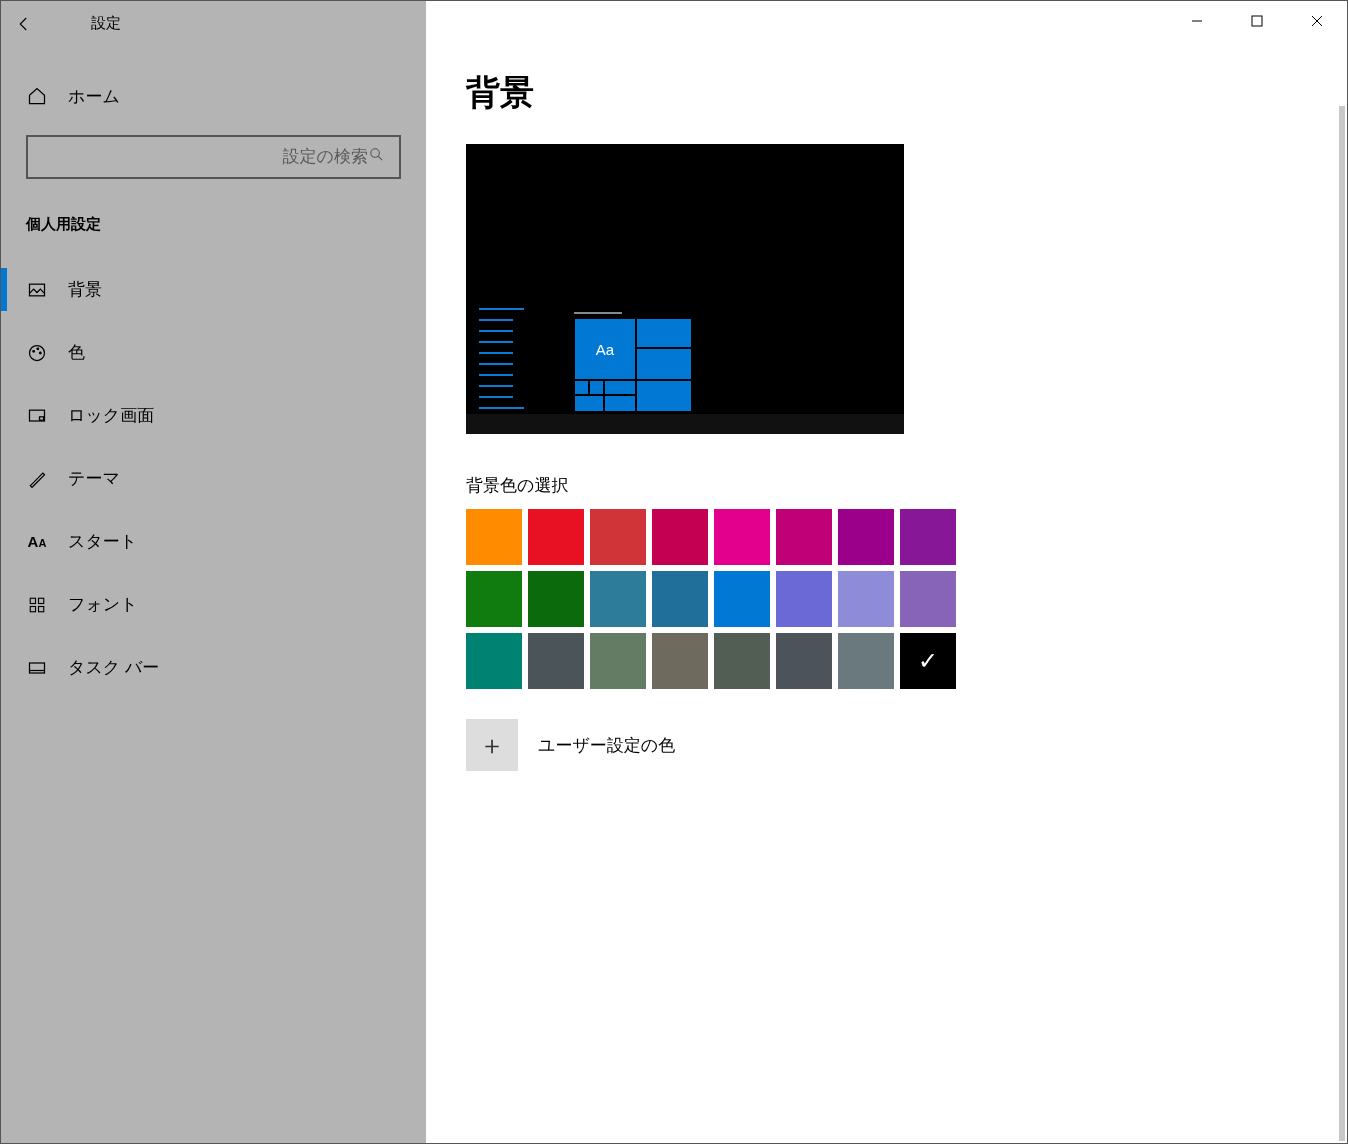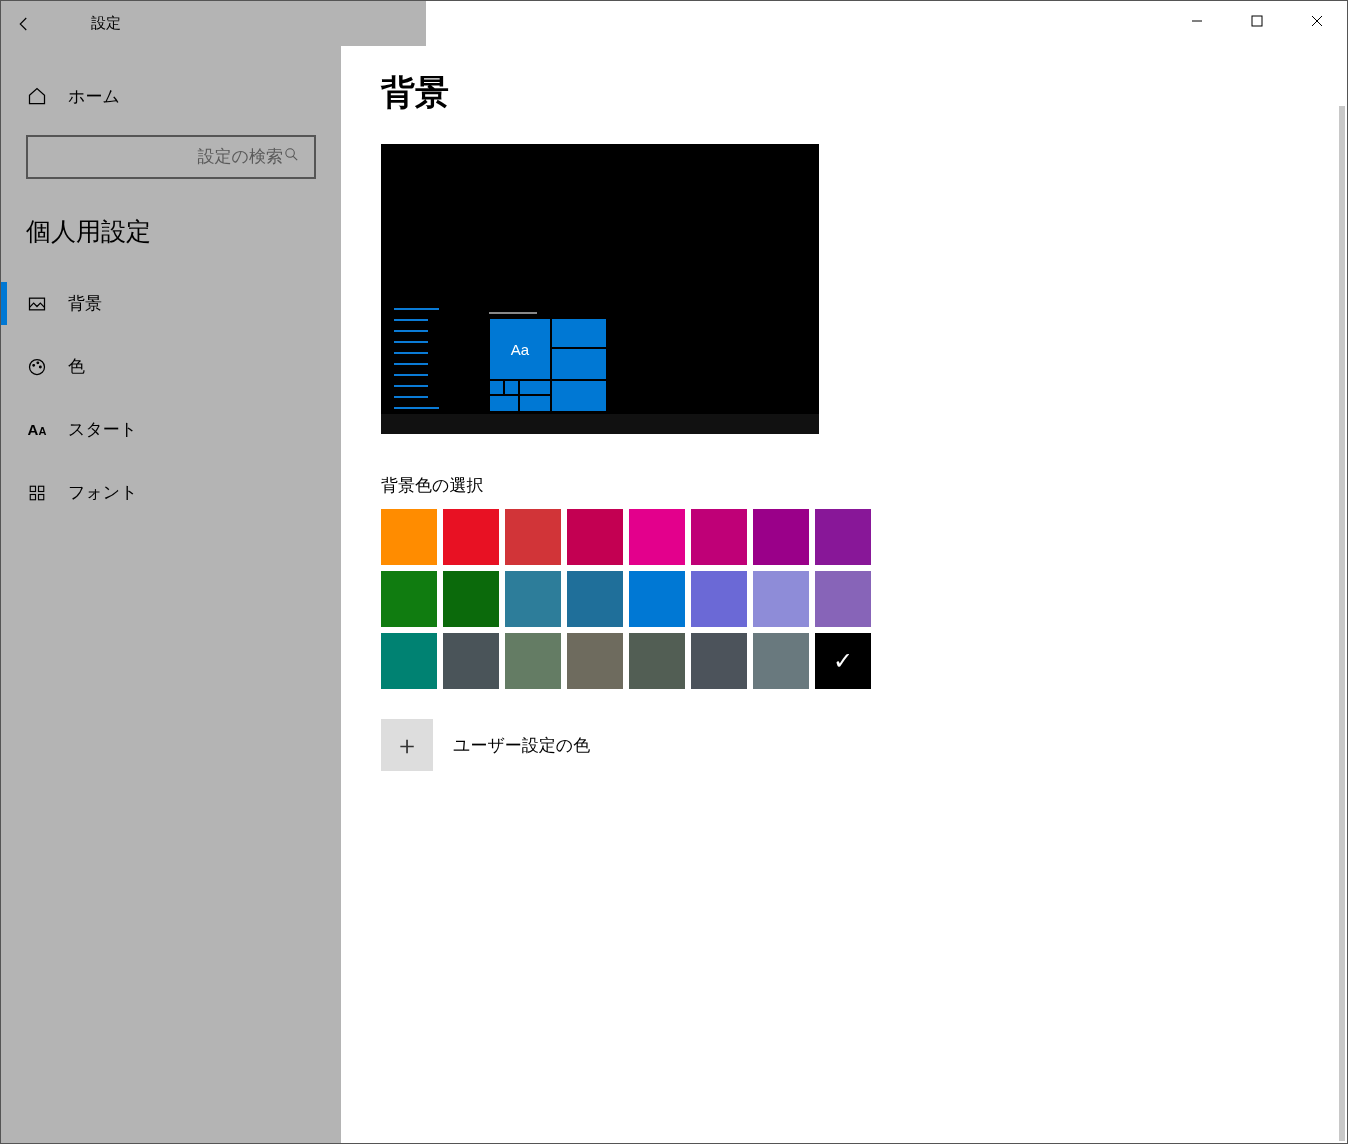--- a/index.html
+++ b/index.html
@@ -3,28 +3,28 @@
 <meta charset="utf-8">
 <style>
 * { margin: 0; padding: 0; box-sizing: border-box; font-family: "Segoe UI", "Yu Gothic UI", sans-serif; }
 body { width: 1348px; height: 1144px; background: #fff; overflow: hidden; border: 1px solid #555; position: relative; }
 .titlebar { height: 45px; display: flex; align-items: center; }
 .titlebar .back { width: 45px; height: 45px; display: flex; align-items: center; justify-content: center; }
 .titlebar .title { font-size: 15px; margin-left: 45px; }
 .win-controls { position: absolute; right: 0; top: 0; display: flex; }
 .win-controls .ctl { width: 60px; height: 40px; display: flex; align-items: center; justify-content: center; }
 .layout { display: flex; height: calc(100% - 45px); }
-.sidebar { width: 340px; background: #a21caf; padding-top: 0; position: relative; }
+.sidebar { width: 425px; background: #a21caf; padding-top: 0; position: relative; }
 .sidebar-wrap { background: #b4b4b4; height: 100%; padding-top: 25px; }
 .home-row { display: flex; align-items: center; height: 50px; padding-left: 25px; gap: 20px; font-size: 17px; }
 .search-box { margin: 14px 25px 24px 25px; height: 44px; border: 2px solid #555; display: flex; align-items: center; padding: 0 14px; }
 .search-box input { flex: 1; border: none; background: transparent; font-size: 17px; outline: none; text-align: right; }
 .search-box input::placeholder { color: #5a5a5a; }
 .search-box .sicon { color: #444; font-size: 17px; }
-.section { font-size: 25px; font-weight: 400; padding: 12px 25px 24px 25px; }
+.section { font-size: 15px; font-weight: 700; padding: 12px 25px 24px 25px; }
 .nav-item { display: flex; align-items: center; height: 63px; padding-left: 25px; gap: 20px; font-size: 17px; position: relative; }
 .nav-item.active::before { content: ""; position: absolute; left: 0; top: 10px; bottom: 10px; width: 6px; background: #0078d4; }
 .icon-box { width: 22px; height: 22px; display: flex; align-items: center; justify-content: center; }
 .main { flex: 1; padding: 24px 40px 24px 40px; overflow: hidden; position: relative; }
 .main h1 { font-size: 34px; font-weight: 600; margin-bottom: 28px; }
 .preview { width: 438px; height: 290px; background: #000; position: relative; margin-bottom: 40px; }
 .preview .taskbar { position: absolute; bottom: 0; left: 0; right: 0; height: 20px; background: #111; }
 .preview .menu-lines { position: absolute; left: 13px; bottom: 25px; display: flex; flex-direction: column; gap: 9px; }
 .preview .menu-lines .ln { height: 2px; background: #0a7bd6; }
 .preview .tiles { position: absolute; left: 108px; bottom: 22px; width: 120px; }
@@ -113,34 +113,60 @@
                 <circle cx="12" cy="12" r="9"></circle>
                 <circle cx="8" cy="10" r="1" fill="#000"></circle>
                 <circle cx="13" cy="7" r="1" fill="#000"></circle>
                 <circle cx="16" cy="12" r="1" fill="#000"></circle>
               </svg>
             </span>
             <span>色</span>
           </div>
           <div class="nav-item">
             <span class="icon-box">
+              <svg width="20" height="20" viewBox="0 0 24 24" fill="none" stroke="#000" stroke-width="1.5">
+                <rect x="3" y="5" width="18" height="13"></rect>
+                <rect x="15" y="13" width="5" height="4"></rect>
+              </svg>
+            </span>
+            <span>ロック画面</span>
+          </div>
+          <div class="nav-item">
+            <span class="icon-box">
+              <svg width="20" height="20" viewBox="0 0 24 24" fill="none" stroke="#000" stroke-width="1.5">
+                <path d="M4 20 L8 16 L19 5 L21 7 L10 18 L6 22 Z"></path>
+              </svg>
+            </span>
+            <span>テーマ</span>
+          </div>
+          <div class="nav-item">
+            <span class="icon-box">
               <span style="font-size:15px;font-weight:600">A<span style="font-size:11px">A</span></span>
             </span>
             <span>スタート</span>
           </div>
           <div class="nav-item">
             <span class="icon-box">
               <svg width="18" height="18" viewBox="0 0 24 24" fill="none" stroke="#000" stroke-width="1.5">
                 <rect x="3" y="3" width="7" height="7"></rect>
                 <rect x="14" y="3" width="7" height="7"></rect>
                 <rect x="3" y="14" width="7" height="7"></rect>
                 <rect x="14" y="14" width="7" height="7"></rect>
               </svg>
             </span>
             <span>フォント</span>
+          </div>
+          <div class="nav-item">
+            <span class="icon-box">
+              <svg width="20" height="20" viewBox="0 0 24 24" fill="none" stroke="#000" stroke-width="1.5">
+                <rect x="3" y="6" width="18" height="12"></rect>
+                <line x1="3" y1="15" x2="21" y2="15"></line>
+              </svg>
+            </span>
+            <span>タスク バー</span>
           </div>
         </div>
     </div>
   </div>
 
   <div class="main">
     <h1>背景</h1>
 
     <div class="preview">
       <div class="menu-lines">

